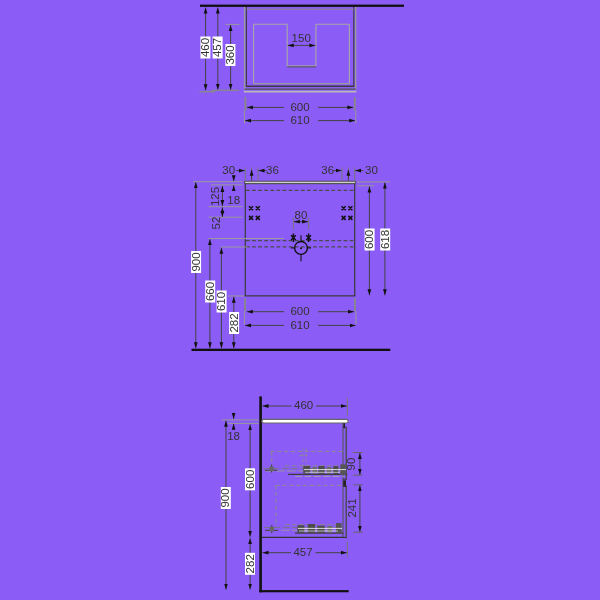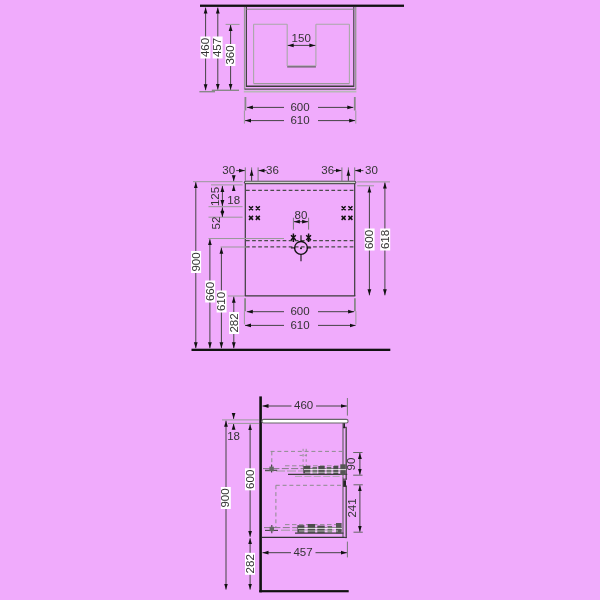--- a/index.html
+++ b/index.html
@@ -1,16 +1,16 @@
 <!DOCTYPE html>
 <html><head>
 <meta charset="utf-8">
 <style>
 html,body{margin:0;padding:0;background:#fff;}
-#page{width:600px;height:600px;position:relative;background:#f0abfc;}
+#page{width:600px;height:600px;position:relative;background:#8b5cf6;}
 svg{position:absolute;top:0;left:0;}
 text{font-family:"Liberation Sans",sans-serif;font-size:11.5px;fill:#333;}
 .r{text-anchor:middle;}
 </style>
 </head>
 <body>
 <div id="page">
 <svg width="600" height="600" viewBox="0 0 600 600">
 <defs>
 <marker id="m" orient="auto-start-reverse" markerUnits="userSpaceOnUse" markerWidth="8" markerHeight="6" refX="6" refY="3">

